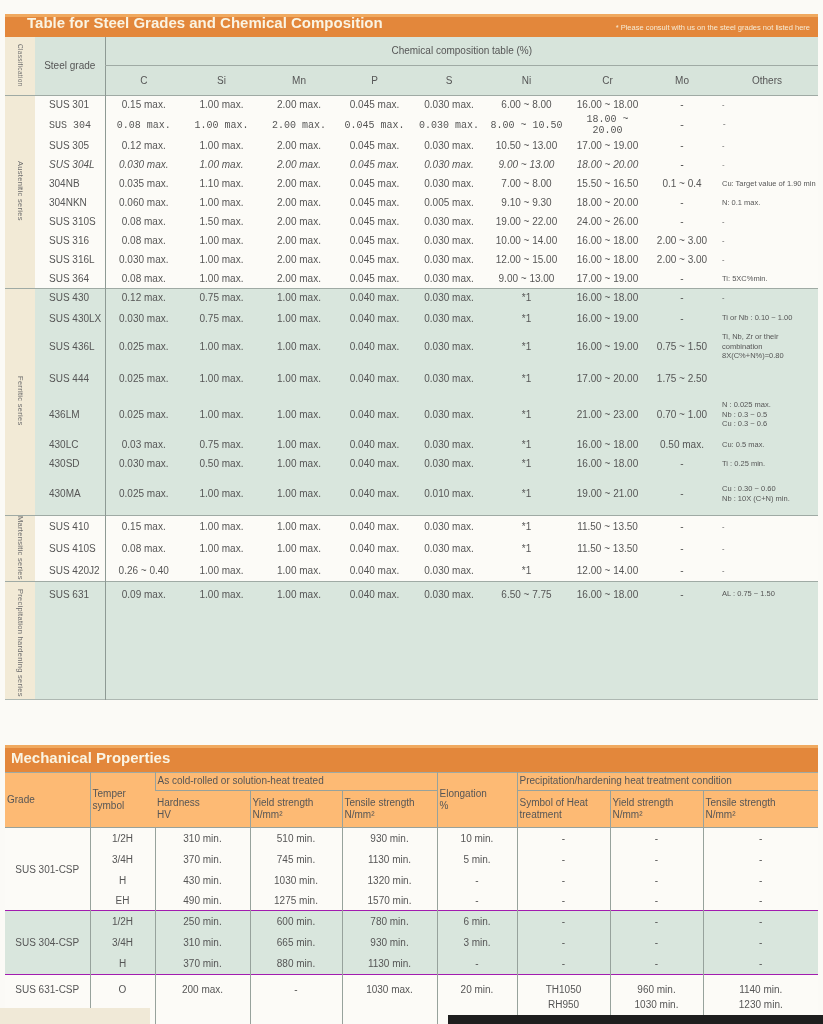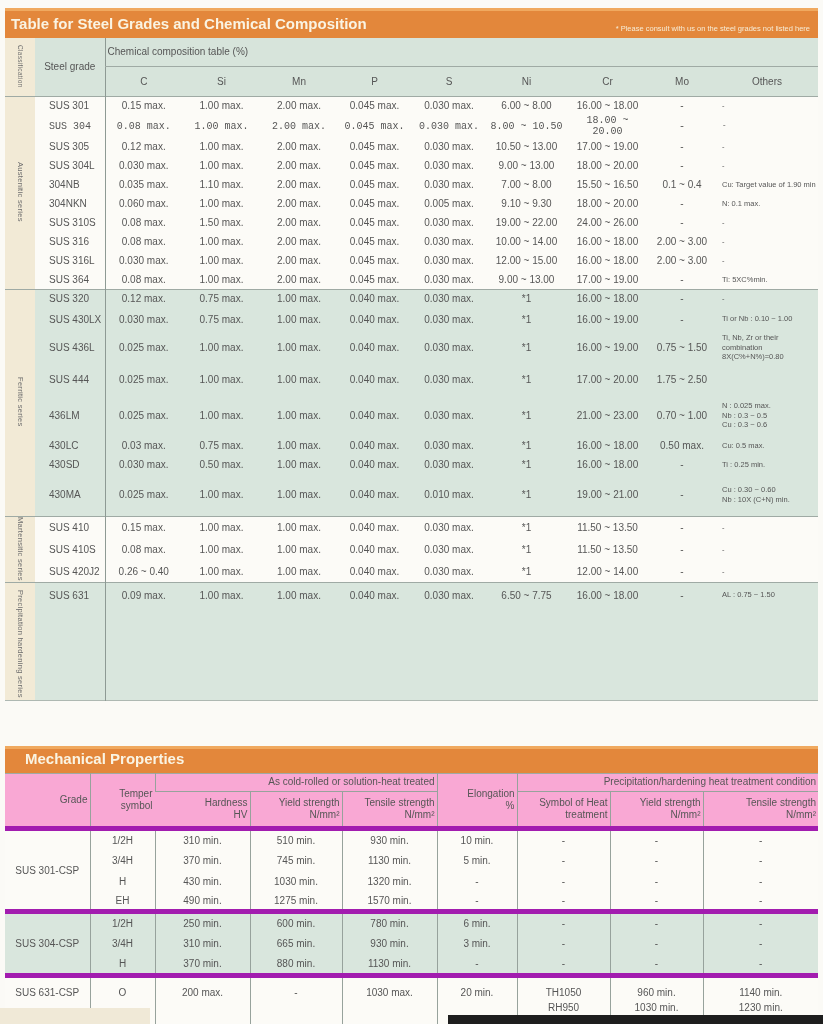--- a/index.html
+++ b/index.html
@@ -1,59 +1,59 @@
 <!DOCTYPE html>
 <html><head>
 <meta charset="utf-8">
 <style>
   html,body{margin:0;padding:0;background:#e9e7e1;}
   .page{position:relative;width:823px;height:1024px;background:#FBFAF6;overflow:hidden;
         font-family:"Liberation Sans",sans-serif;color:#565656;}
   
   .band{position:relative;margin:0 5px;background:#E3873B;border-top:3px solid #F0A95F;
         display:flex;align-items:flex-end;justify-content:space-between;box-sizing:border-box;}
-  .band1{margin-top:8px;height:30px;}
-  .band2{height:27px;padding-left:14px;}
+  .band1{margin-top:14px;height:23px;padding-left:16px;}
+  .band2{height:27px;}
   .band .t{color:#FAF4E3;font-weight:bold;font-size:15px;padding:0 0 6px 6px;white-space:nowrap;}
   .band .n{color:#F6ECD6;font-size:7.5px;padding:0 8px 5px 0;white-space:nowrap;}
   
   table{border-collapse:collapse;table-layout:fixed;margin:0 5px;width:813px;font-size:10px;color:#565656;}
   td,th{padding:0 2px;box-sizing:border-box;overflow:hidden;white-space:pre-line;}
   th{font-weight:normal;}
   .tone-white td{background:#FCFBF7;}
   .tone-green td{background:#D9E6DD;}
   
   .chem thead th{background:#D7E4DB;font-size:10px;}
   .chem .class-h{background:#F2EAD6;}
   .chem .h1 th{height:28px;vertical-align:middle;}
   .chem .h2 th{height:30px;vertical-align:middle;text-align:center;}
-  .chem .chem-group{border-left:1px solid #8E9A94;border-bottom:1px solid #9FAAA4;text-align:left;}
+  .chem .chem-group{border-left:1px solid #8E9A94;border-bottom:1px solid #9FAAA4;text-align:center;}
   .chem td{vertical-align:middle;text-align:center;}
   .chem td.grade{ text-align:left;padding-left:14px;white-space:nowrap;font-size:10px;}
   .chem td.c-col{border-left:1px solid #8E9A94;}
   .chem th.c-col{border-left:1px solid #8E9A94;}
   .chem td.others{text-align:left;font-size:7.5px;line-height:1.25;padding-left:6px;}
   .chem tr.sec-first td{border-top:1px solid #9FAAA4;}
   .chem{border-bottom:1px solid #AEB8B2;}
   .class-cell{background:#F2EAD6 !important;text-align:center;vertical-align:middle;padding:0;}
   .vert{writing-mode:vertical-rl;display:inline-block;font-size:7.5px;color:#6e6e6e;line-height:1.2;
         max-height:96%;letter-spacing:0.3px;}
   .class-h .vert{font-size:6.5px;}
   tr.row-top td{vertical-align:top;padding-top:7px;}
   
   .mech{border-top:1px solid #9FAAA4;border-bottom:1px solid #8E9A94;}
-  .mech thead th{background:#f9a8d4;vertical-align:middle;text-align:right;font-size:10px;line-height:1.25;}
+  .mech thead th{background:#fdba74;vertical-align:middle;text-align:left;font-size:10px;line-height:1.25;}
   .mech th,.mech td{border-left:1px solid #97A29C;}
   .mech th:first-child,.mech td.first{border-left:none;}
   .mech .gh{height:18px;border-bottom:1px solid #97A29C;}
   .mech .sh th{height:37px;border-bottom:1px solid #97A29C;}
   .mech th[rowspan]{border-bottom:1px solid #97A29C;}
   .mech td{text-align:center;vertical-align:middle;line-height:1.5;}
   .mech td.gradecell{font-size:10px;white-space:nowrap;}
-  .mech tr.grp-first td{border-top:5px solid #a21caf;margin-left:48px;}
+  .mech tr.grp-first td{border-top:1px solid #a21caf;margin-left:48px;}
   
   .dark-strip{position:absolute;left:448px;right:0;bottom:0;height:9px;background:#1e1e1e;}
   .corner-cream{position:absolute;left:0;bottom:0;width:150px;height:16px;background:#F0E9D7;}
   .gap{height:45px;}
 </style>
 </head>
 <body>
 
 <div class="page">
 
@@ -125,21 +125,21 @@
           <td class="c-col">0.12 max.</td>
           <td>1.00 max.</td>
           <td>2.00 max.</td>
           <td>0.045 max.</td>
           <td>0.030 max.</td>
           <td>10.50 ~ 13.00</td>
           <td>17.00 ~ 19.00</td>
           <td>-</td>
           <td class="others">-</td>
         </tr>
-        <tr class="tone-white" style="height: 19px;">
+        <tr class="tone-white" style="height: 19px; font-style: italic;">
           <td class="grade">SUS 304L</td>
           <td class="c-col">0.030 max.</td>
           <td>1.00 max.</td>
           <td>2.00 max.</td>
           <td>0.045 max.</td>
           <td>0.030 max.</td>
           <td>9.00 ~ 13.00</td>
           <td>18.00 ~ 20.00</td>
           <td>-</td>
           <td class="others">-</td>
@@ -211,21 +211,21 @@
           <td>2.00 max.</td>
           <td>0.045 max.</td>
           <td>0.030 max.</td>
           <td>9.00 ~ 13.00</td>
           <td>17.00 ~ 19.00</td>
           <td>-</td>
           <td class="others">Ti: 5XC%min.</td>
         </tr>
         <tr class="tone-green sec-first" style="height: 18px;">
           <td class="class-cell" rowspan="8"><span class="vert">Ferritic series</span></td>
-          <td class="grade">SUS 320</td>
+          <td class="grade">SUS 430</td>
           <td class="c-col">0.12 max.</td>
           <td>0.75 max.</td>
           <td>1.00 max.</td>
           <td>0.040 max.</td>
           <td>0.030 max.</td>
           <td>*1</td>
           <td>16.00 ~ 18.00</td>
           <td>-</td>
           <td class="others">-</td>
         </tr>

